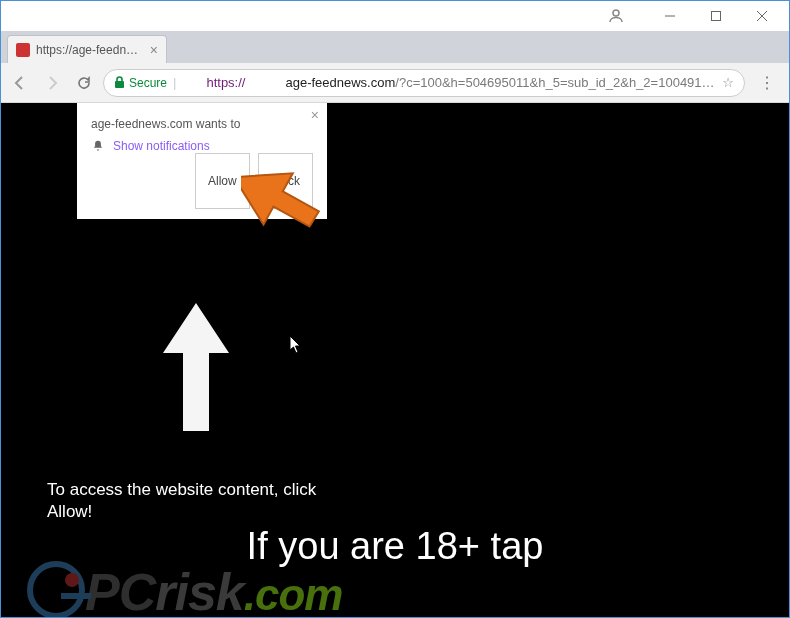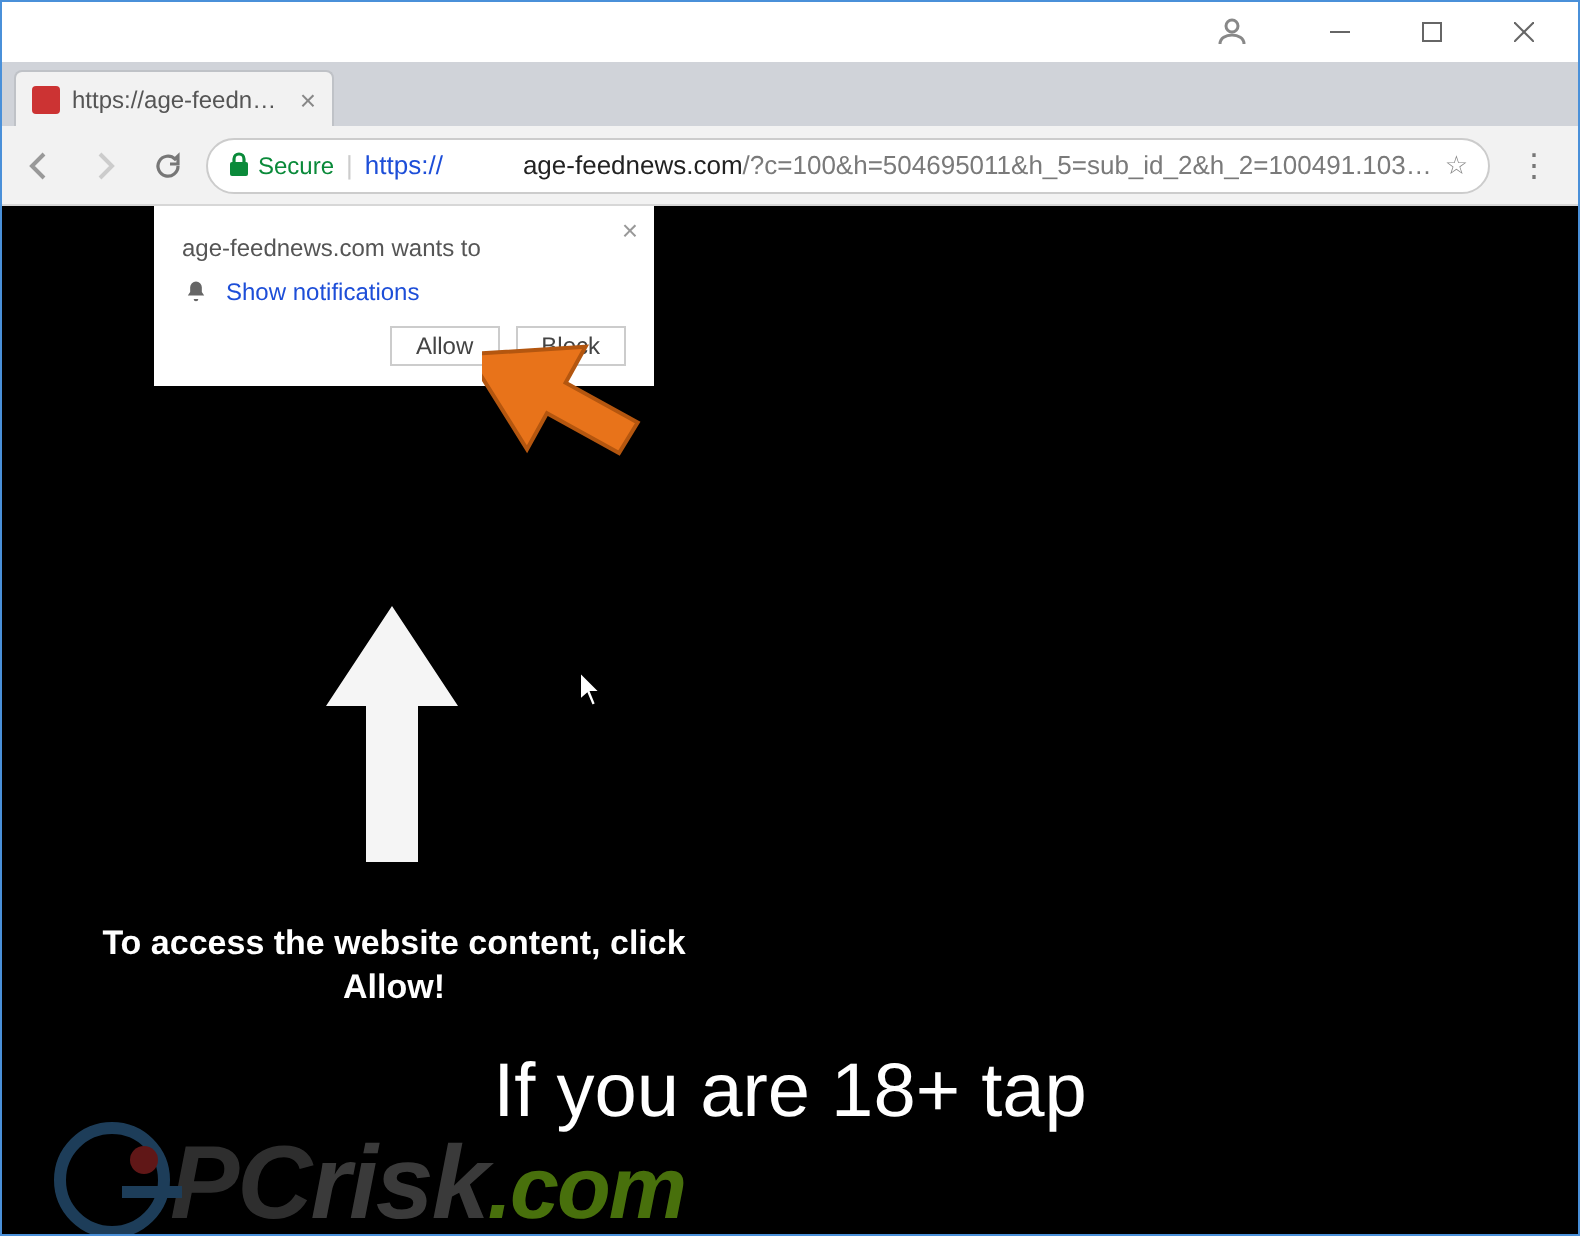--- a/index.html
+++ b/index.html
@@ -18,45 +18,45 @@
 .tab .title { flex: 1; overflow: hidden; white-space: nowrap; text-overflow: ellipsis; }
 .tab .x { color: #888; font-size: 14px; line-height: 1; }
 
 
 .addrbar { height: 40px; background: #f2f2f2; border-bottom: 1px solid #d7d7d7; display: flex; align-items: center; padding: 0 10px; gap: 10px; }
 .navbtns { display: flex; align-items: center; gap: 14px; color: #888; }
 .navbtn { width: 18px; height: 18px; display: flex; align-items: center; justify-content: center; }
 .omnibox { flex: 1; height: 28px; background: #fff; border: 1px solid #ccc; border-radius: 14px; display: flex; align-items: center; padding: 0 10px; font-size: 13px; color: #7a7a7a; gap: 6px; overflow: hidden; }
 .secure { color: #0a8a3a; display: flex; align-items: flex-start; gap: 4px; font-size: 12px; }
 .urltext { white-space: nowrap; overflow: hidden; text-overflow: ellipsis; }
-.urltext .scheme { color: #1d4ed8; }
+.urltext .scheme { color: #701a75; margin-left: 24px; }
 .urltext .host { color: #222; padding-left: 40px; }
 .urltext .path { color: #7a7a7a; }
 .star { color: #888; margin-left: auto; }
 .menudot { color: #777; padding: 0 4px; font-size: 16px; }
 
 
 .page { flex: 1; background: #000; position: relative; overflow: hidden; }
 
 
 .perm { position: absolute; left: 76px; top: 0; width: 250px; background: #fff; box-shadow: 0 2px 8px rgba(0,0,0,.3); padding: 14px 14px 10px 14px; font-size: 12px; color: #555; }
 .perm .line1 { font-size: 12px; color: #555; margin-bottom: 8px; }
-.perm .line2 { display: flex; align-items: flex-start; gap: 8px; font-size: 12px; color: #1d4ed8; margin-bottom: 10px; }
+.perm .line2 { display: flex; align-items: flex-start; gap: 8px; font-size: 12px; color: #8b5cf6; margin-bottom: 0; }
 .perm .actions { display: flex; justify-content: flex-end; gap: 8px; }
-.perm button { background: #fff; border: 1px solid #ccc; padding: 2px 12px; font-size: 12px; color: #444; cursor: pointer; }
+.perm button { background: #fff; border: 1px solid #ccc; padding: 20px 12px; font-size: 12px; color: #444; cursor: pointer; }
 .perm .close { position: absolute; top: 4px; right: 8px; color: #999; font-size: 14px; }
 
 
 .pointer { position: absolute; left: 240px; top: 48px; z-index: 5; }
 
 
 .uparrow { position: absolute; left: 158px; top: 194px; }
 
 
-.instruct { position: absolute; left: 46px; top: 358px; width: 300px; text-align: center; color: #fff; font-size: 17px; font-weight: 700; line-height: 1.3; }
+.instruct { position: absolute; left: 46px; top: 376px; width: 300px; text-align: left; color: #fff; font-size: 17px; font-weight: 400; line-height: 1.3; }
 
 
 .headline { position: absolute; left: 0; right: 0; top: 422px; text-align: center; color: #fff; font-size: 38px; font-weight: 400; }
 
 
 .watermark { position: absolute; left: 26px; bottom: -6px; display: flex; align-items: center; opacity: .55; }
 .wm-logo { width: 62px; height: 62px; position: relative; margin-right: -4px; }
 .wm-logo .ring { width: 58px; height: 58px; border: 6px solid #3570a3; border-radius: 50%; position: absolute; }
 .wm-logo .dot1 { width: 14px; height: 14px; background: #b02a2a; border-radius: 50%; position: absolute; left: 38px; top: 12px; }
 .wm-logo .bar { width: 30px; height: 6px; background: #3570a3; position: absolute; left: 34px; top: 32px; }

